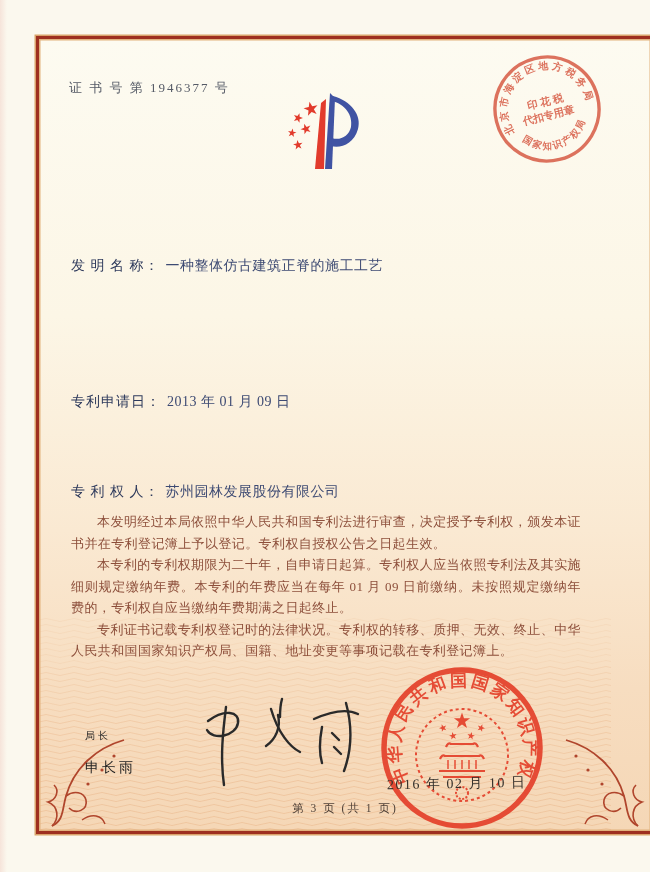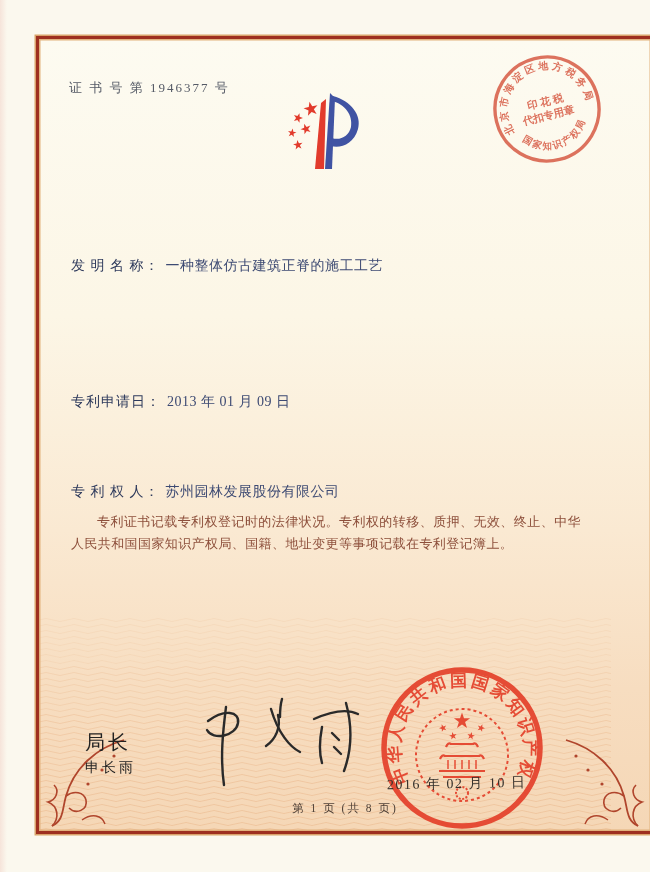--- a/index.html
+++ b/index.html
@@ -10,21 +10,21 @@
          background:linear-gradient(180deg,#fdfbf1 0%,#fcf6e6 35%,#fae9d2 62%,#f7ddc0 82%,#f5d7b6 100%);padding-left:38px;}
   .abs{position:absolute;}
   .certno{left:30px;top:40px;font-size:13px;color:#555a66;letter-spacing:2px;font-family:"Liberation Serif",serif;}
   .title-wrap{left:0;top:138px;width:100%;text-align:center;}
   .title-wrap span{display:inline-block;margin-right:-26px;font-size:30px;font-weight:700;letter-spacing:26px;color:#1a1a1c;}
   .frow{left:32px;height:20px;font-size:14px;white-space:nowrap;}
   .frow .lbl{color:#2e3a5c;letter-spacing:1px;}
   .frow .val{color:#3d4a73;margin-left:6px;letter-spacing:0.5px;}
   .paras{left:32px;top:472px;width:510px;font-size:13px;line-height:21.5px;color:#8d4f3b;letter-spacing:0.4px;text-align:justify;}
   .paras p{margin:0;text-indent:2em;}
-  .role{left:46px;top:690px;font-size:20px;color:#222;letter-spacing:3px;font-family:Liberation Mono, monospace;}
+  .role{left:46px;top:690px;font-size:10px;color:#222;letter-spacing:3px;font-family:Liberation Mono, monospace;}
   .rname{left:46px;top:720px;font-size:14px;color:#222;letter-spacing:3px;font-family:"Liberation Sans",sans-serif;}
   .seal-date{left:348px;top:736px;font-size:14px;color:#35302b;letter-spacing:1.5px;transform:rotate(-1deg);}
   .footer{left:0;top:762px;width:100%;text-align:center;font-size:11.5px;color:#4f4138;letter-spacing:2px;}
   svg text{font-family:"Liberation Serif","DejaVu Serif",serif;}
 </style>
 </head>
 <body>
 
 <svg width="0" height="0" style="position:absolute" aria-hidden="true">
   <defs>
@@ -133,20 +133,22 @@
       <span class="lbl">发 明 名 称：</span><span class="val">一种整体仿古建筑正脊的施工工艺</span>
     </div>
     <div class="abs frow" style="top:354px;">
       <span class="lbl">专利申请日：</span><span class="val">2013 年 01 月 09 日</span>
     </div>
     <div class="abs frow" style="top:400px;margin-top:44px;">
       <span class="lbl">专 利 权 人：</span><span class="val">苏州园林发展股份有限公司</span>
     </div>
 
     <div class="abs paras">
+      <p>本发明经过本局依照中华人民共和国专利法进行审查，决定授予专利权，颁发本证书并在专利登记簿上予以登记。专利权自授权公告之日起生效。</p>
+      <p>本专利的专利权期限为二十年，自申请日起算。专利权人应当依照专利法及其实施细则规定缴纳年费。本专利的年费应当在每年 01 月 09 日前缴纳。未按照规定缴纳年费的，专利权自应当缴纳年费期满之日起终止。</p>
       <p>专利证书记载专利权登记时的法律状况。专利权的转移、质押、无效、终止、中华人民共和国国家知识产权局、国籍、地址变更等事项记载在专利登记簿上。</p>
     </div>
 
     <div class="abs role">局长</div>
     <div class="abs rname">申长雨</div>
 
     <svg class="abs" style="left:147px;top:652px;" width="180" height="110" viewBox="0 0 180 110" aria-hidden="true">
       <g fill="none" stroke="#2a2a2a" stroke-width="2.4" stroke-linecap="round">
         <path d="M40 16 C37 40 34 66 38 94"></path>
         <path d="M22 30 C38 18 54 20 52 32 C50 45 27 50 21 39"></path>
@@ -188,16 +190,16 @@
           <line x1="85" y1="97" x2="85" y2="106"></line>
             <line x1="92" y1="97" x2="92" y2="106"></line>
           <line x1="99" y1="97" x2="99" y2="106"></line>
         </g>
         <circle cx="85" cy="130" r="6" fill="none" stroke="#e4402a" stroke-width="2" stroke-dasharray="2 1.5"></circle>
       </g>
     </svg>
 
     <div class="abs seal-date">2016 年 02 月 10 日</div>
 
-    <div class="abs footer">第 1 页 (共 8 页)</div>
+    <div class="abs footer">第 3 页 (共 1 页)</div>
 
   </div>
 </div>
 
 </body></html>

